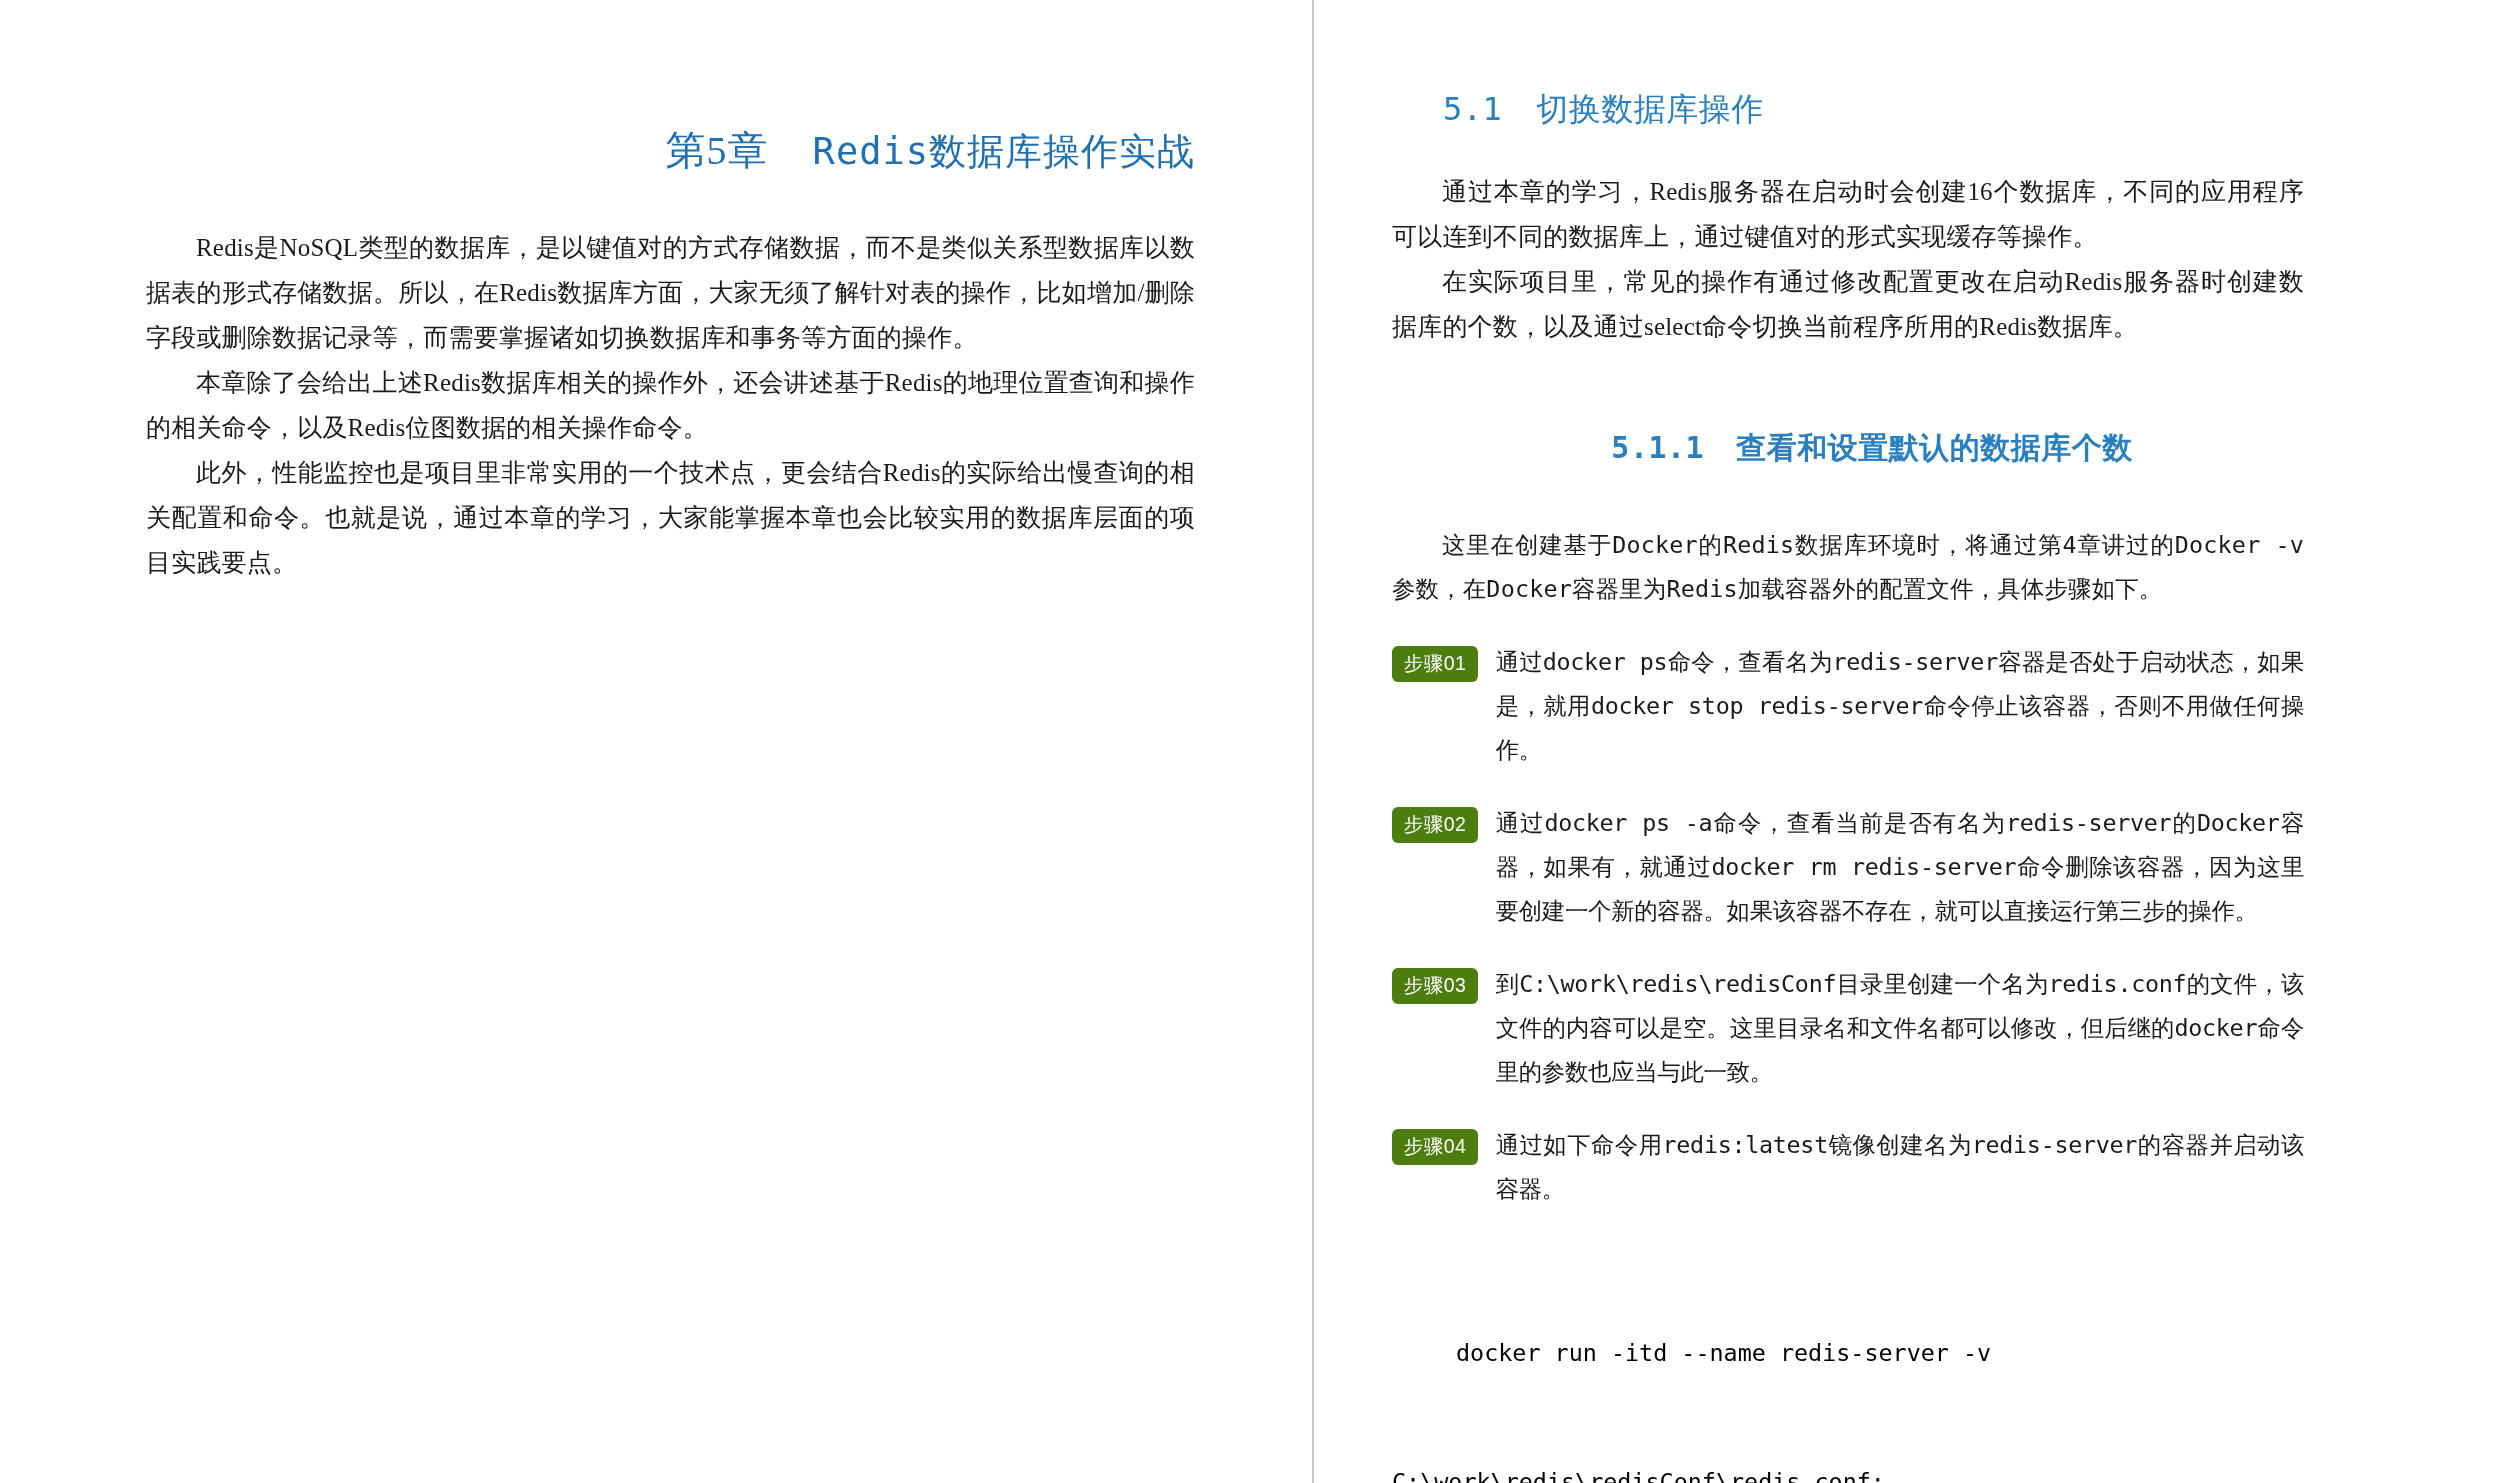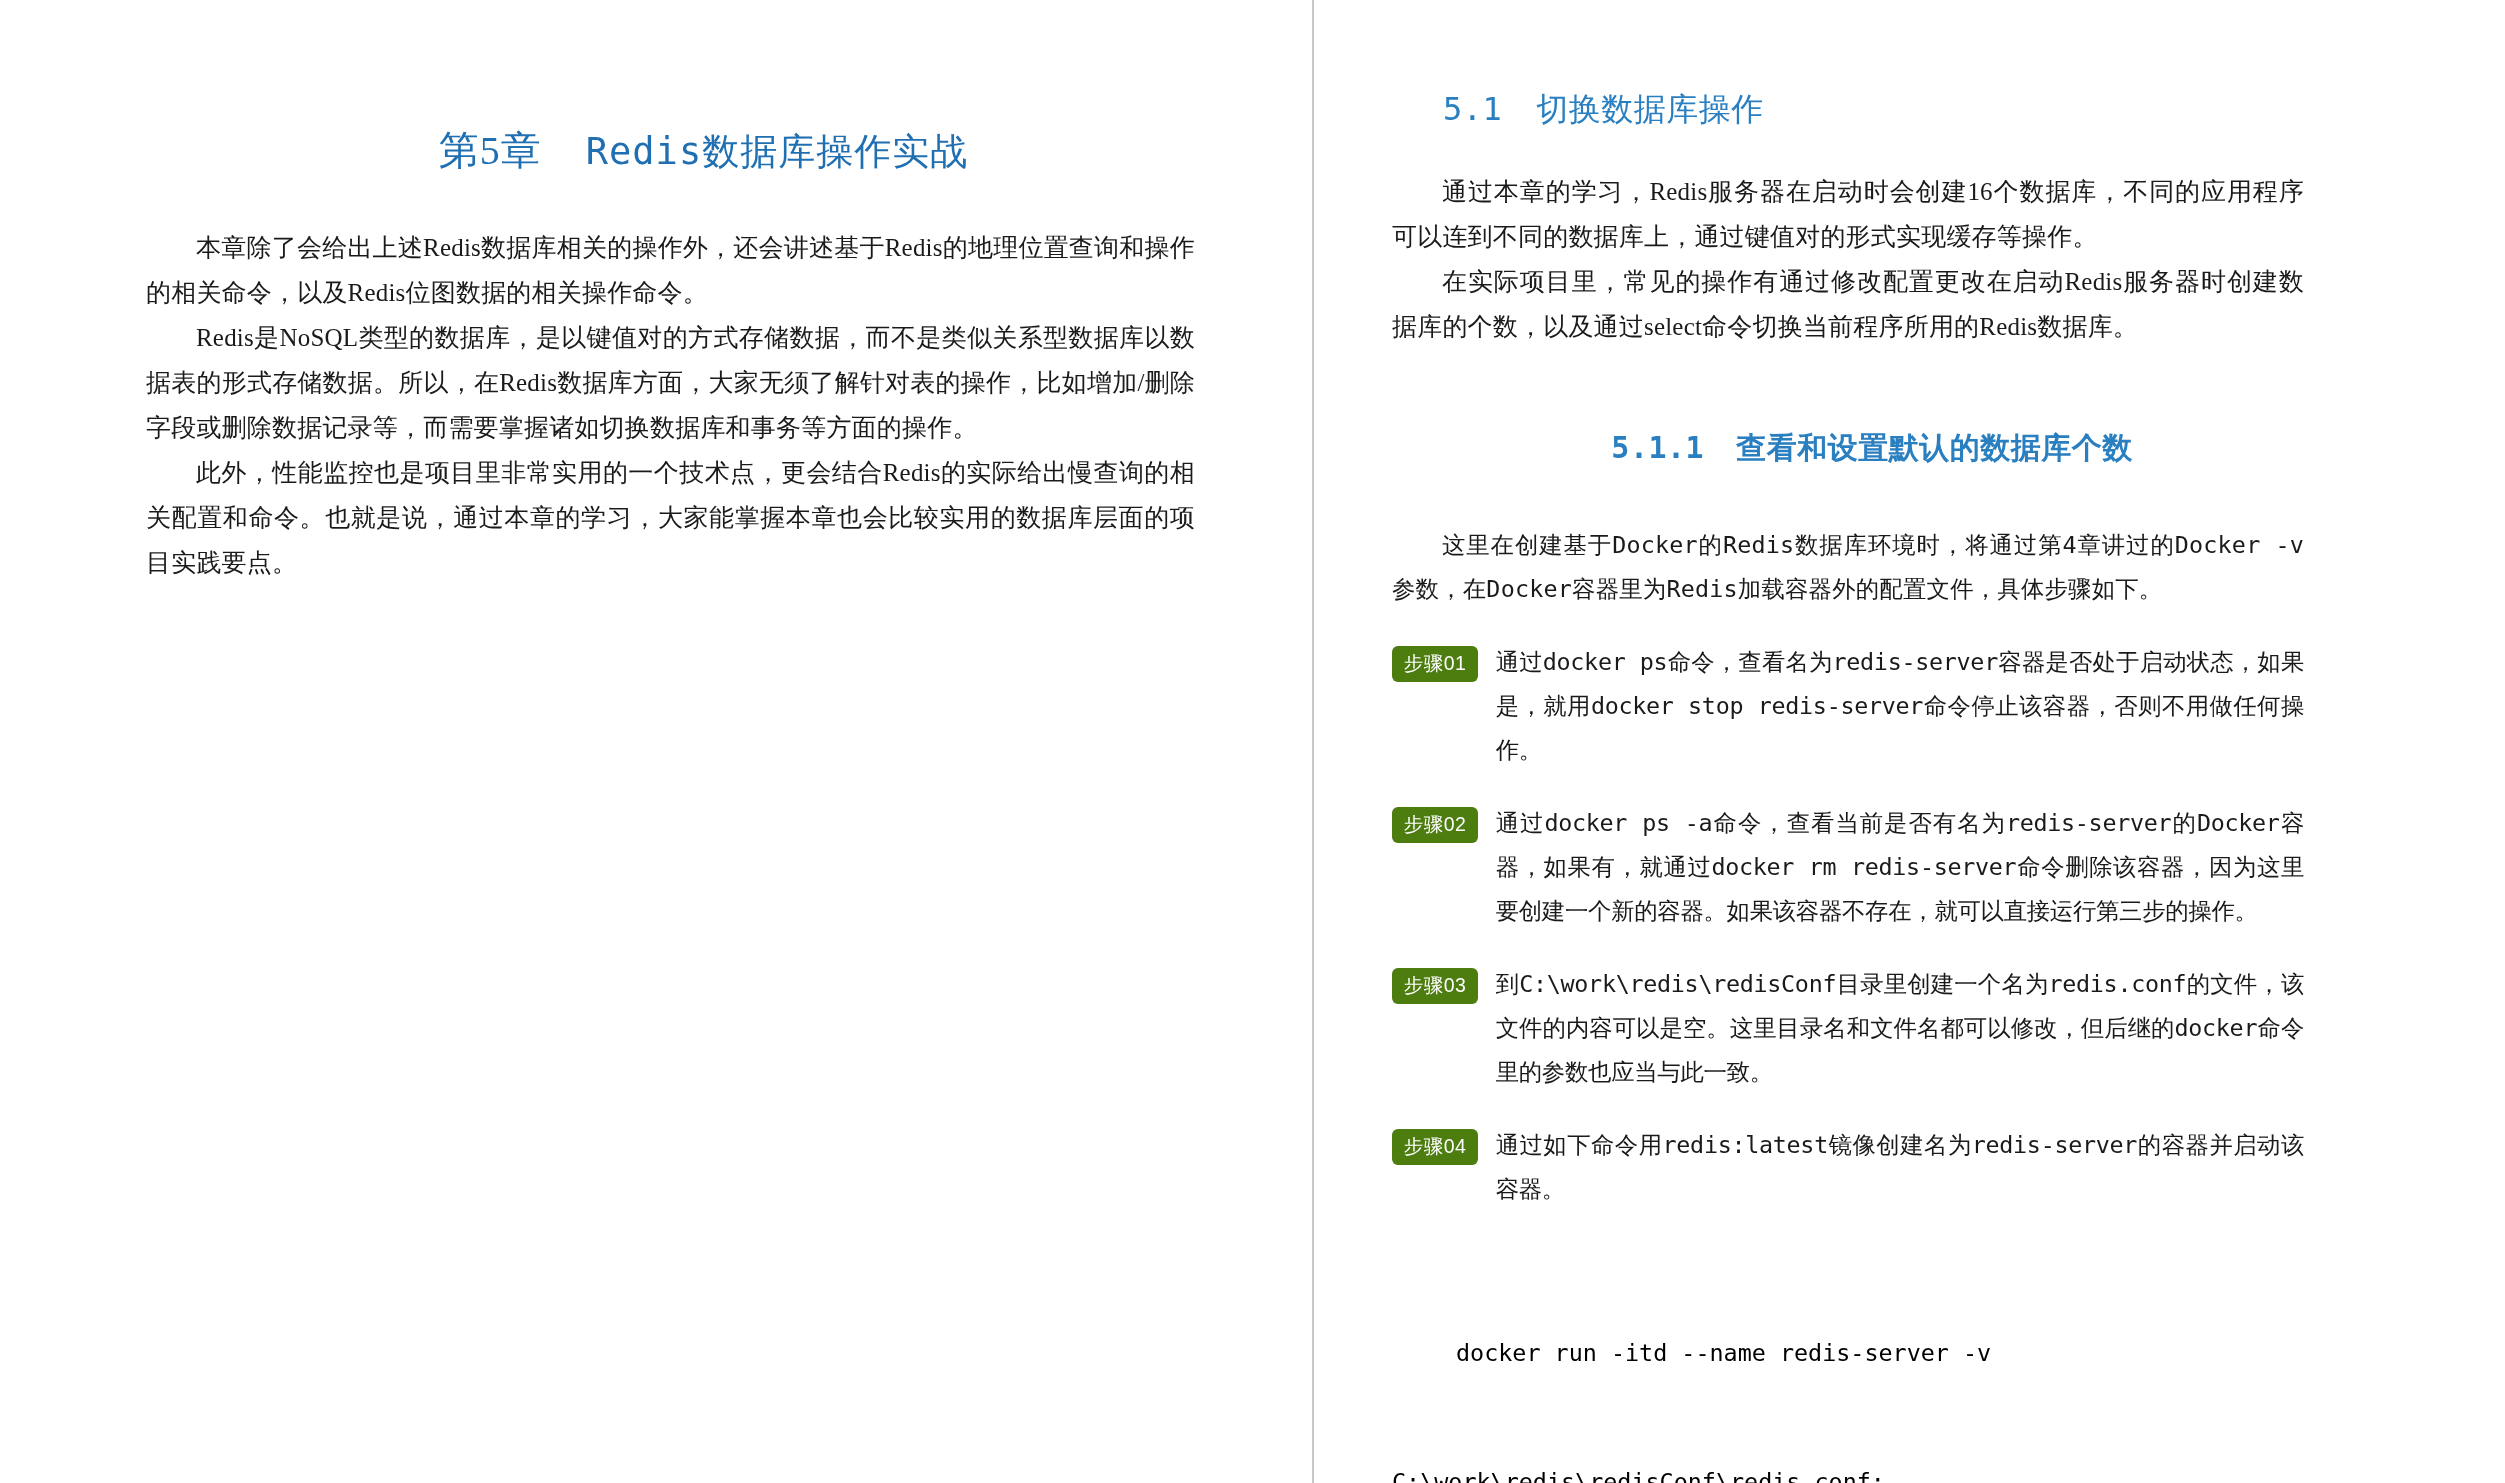--- a/index.html
+++ b/index.html
@@ -34,21 +34,21 @@
     height: 1483px;
   }
   .page-right {
     width: 1107px;
     padding: 0 117px 0 78px;
   }
 
   
   .chapter-title {
     margin-top: 76px;
-    text-align: center;
+    text-align: right;
     color: #1f6fb2;
     font-size: 40px;
     letter-spacing: 1px;
     font-family: "Liberation Serif", "DejaVu Serif", serif;
     white-space: pre;
   }
   .chapter-title .ct-num {
     font-family: "Liberation Serif", "DejaVu Serif", serif;
   }
   .chapter-title .ct-name {
@@ -132,22 +132,22 @@
 <body>
 
 <div class="spread">
 
   <div class="page page-left">
 
     <div class="chapter-title">
       <span class="ct-num">第5章</span><span>&nbsp;&nbsp;&nbsp;&nbsp;</span><span class="ct-name">Redis数据库操作实战</span>
     </div>
 
+    <p class="body p-gap-1">Redis是NoSQL类型的数据库，是以键值对的方式存储数据，而不是类似关系型数据库以数据表的形式存储数据。所以，在Redis数据库方面，大家无须了解针对表的操作，比如增加/删除字段或删除数据记录等，而需要掌握诸如切换数据库和事务等方面的操作。</p>
     <p class="body p-gap">本章除了会给出上述Redis数据库相关的操作外，还会讲述基于Redis的地理位置查询和操作的相关命令，以及Redis位图数据的相关操作命令。</p>
-    <p class="body p-gap-1">Redis是NoSQL类型的数据库，是以键值对的方式存储数据，而不是类似关系型数据库以数据表的形式存储数据。所以，在Redis数据库方面，大家无须了解针对表的操作，比如增加/删除字段或删除数据记录等，而需要掌握诸如切换数据库和事务等方面的操作。</p>
     <p class="body p-gap">此外，性能监控也是项目里非常实用的一个技术点，更会结合Redis的实际给出慢查询的相关配置和命令。也就是说，通过本章的学习，大家能掌握本章也会比较实用的数据库层面的项目实践要点。</p>
 
   </div>
 
   <div class="gutter"></div>
 
   <div class="page page-right">
 
     <div class="h1">
       <span class="h-num">5.1</span><span>&nbsp;&nbsp;&nbsp;&nbsp;</span><span>切换数据库操作</span>

